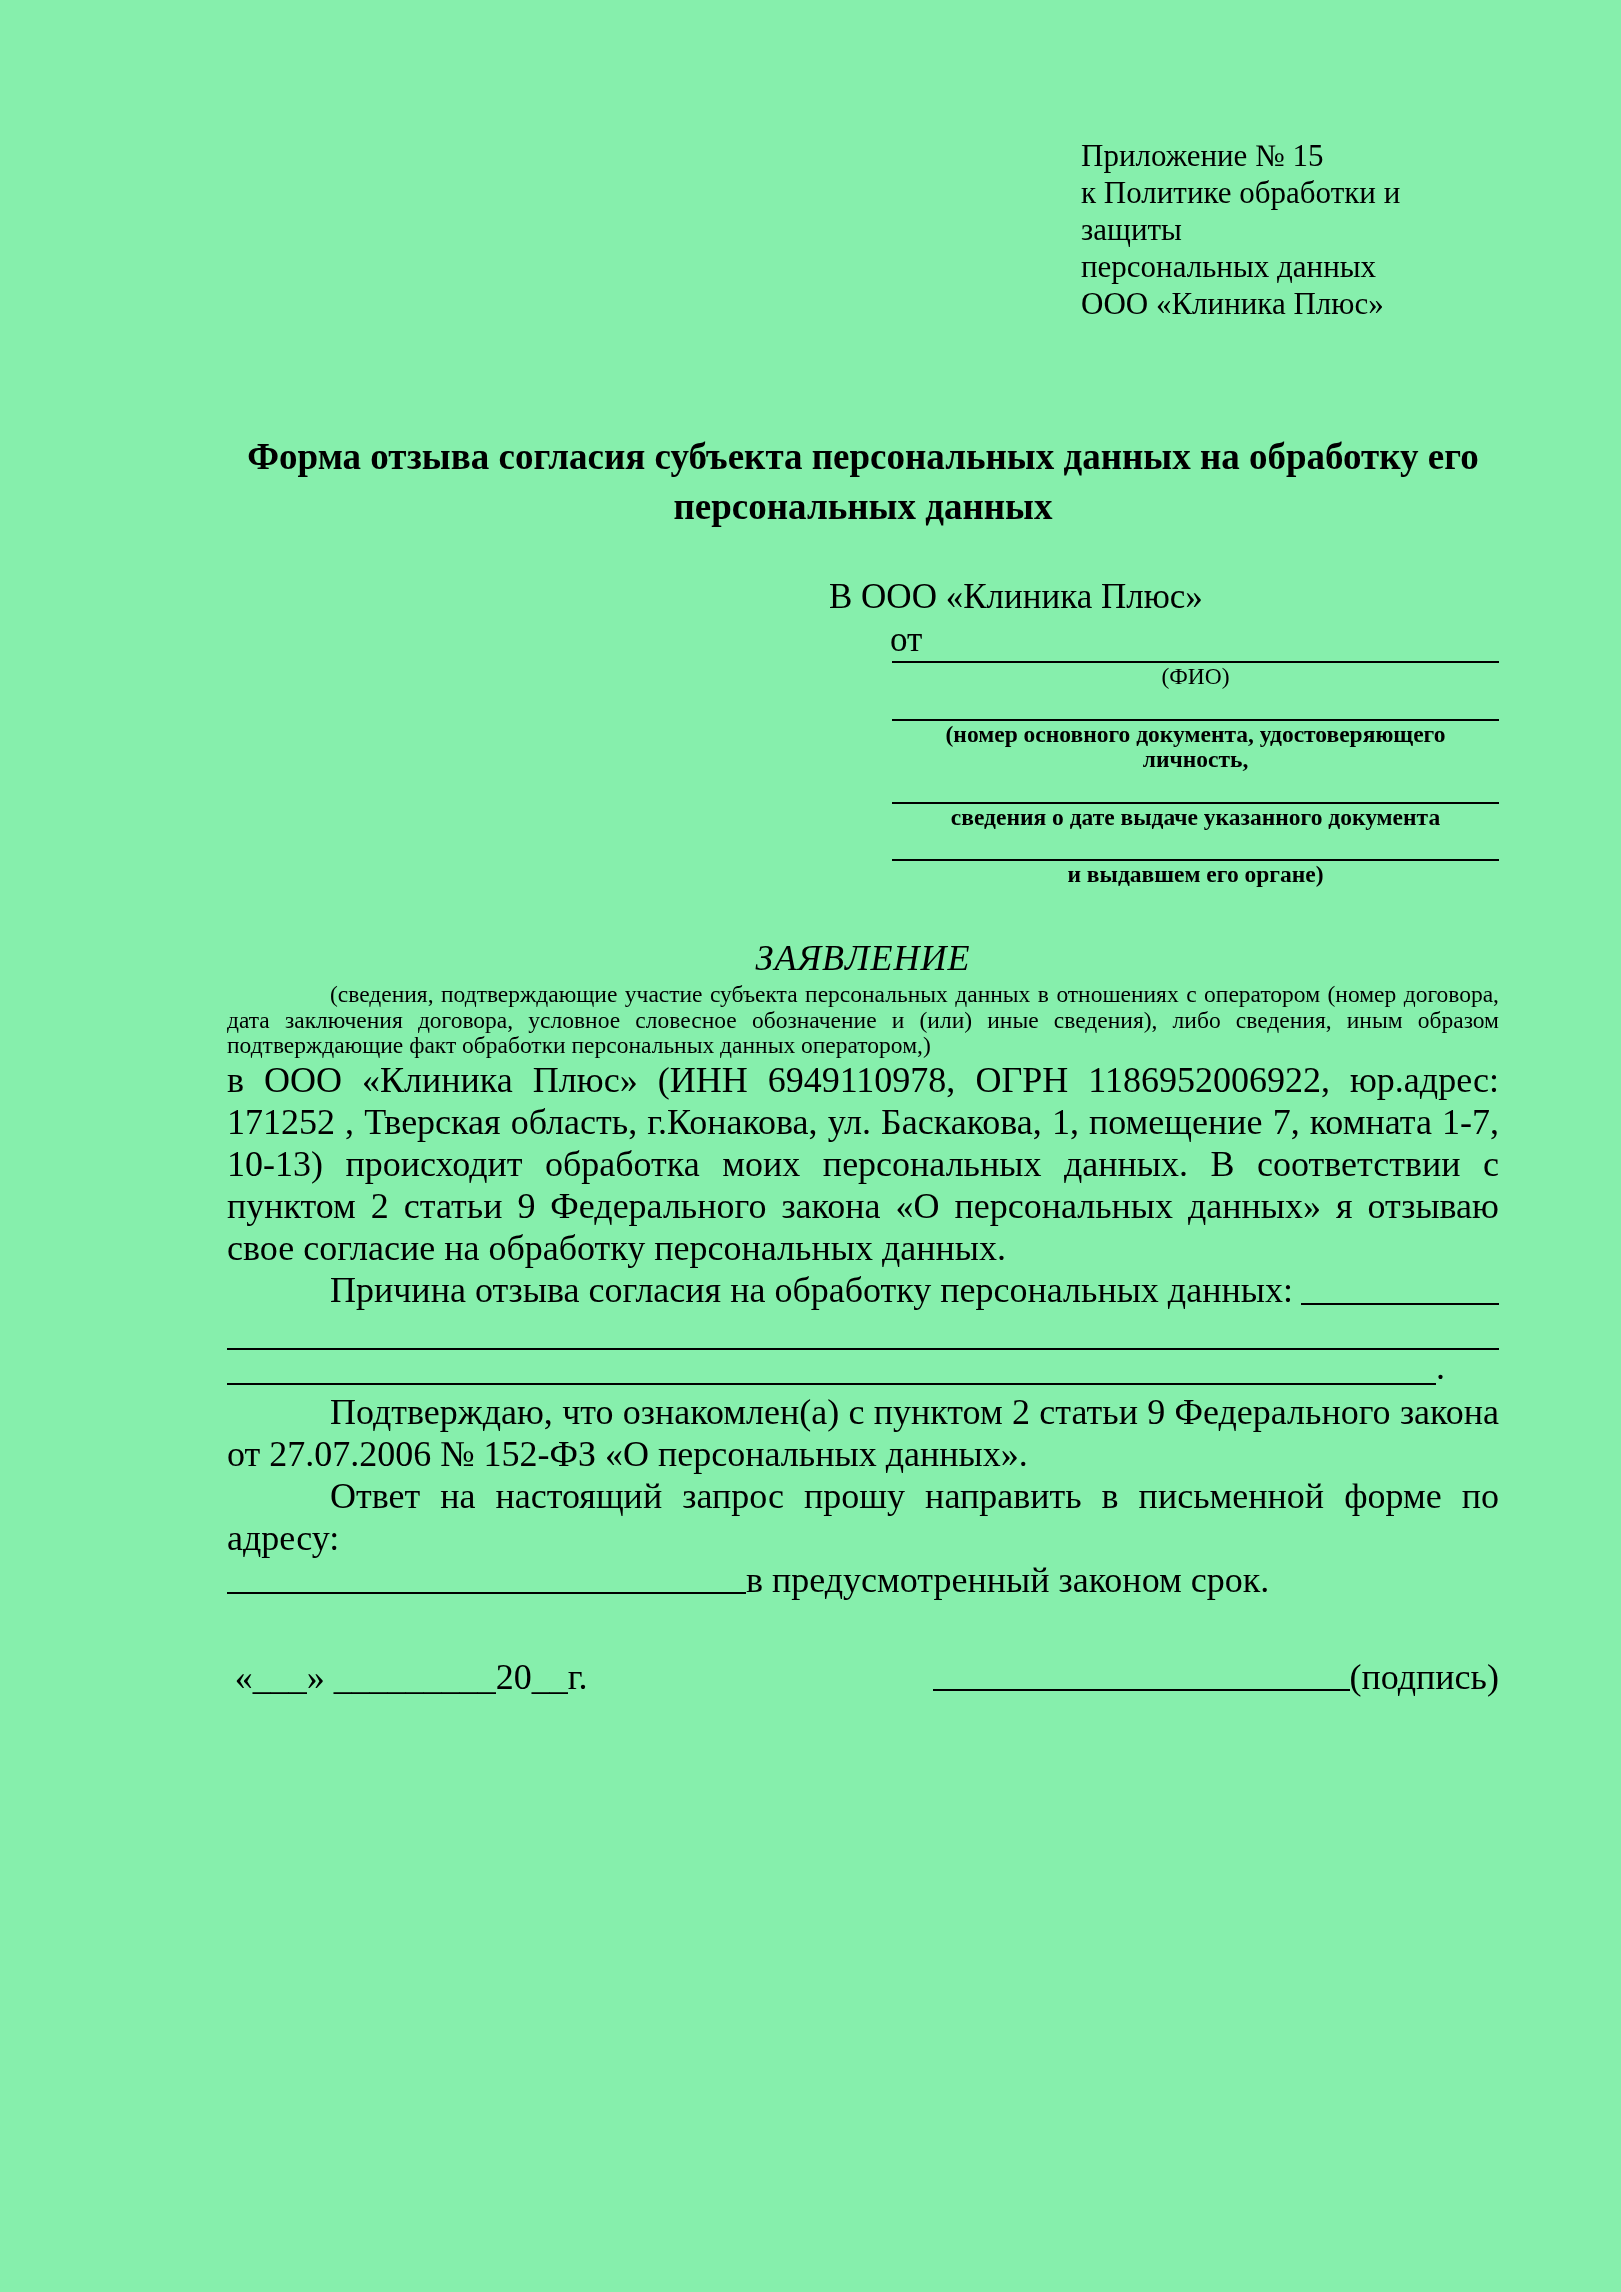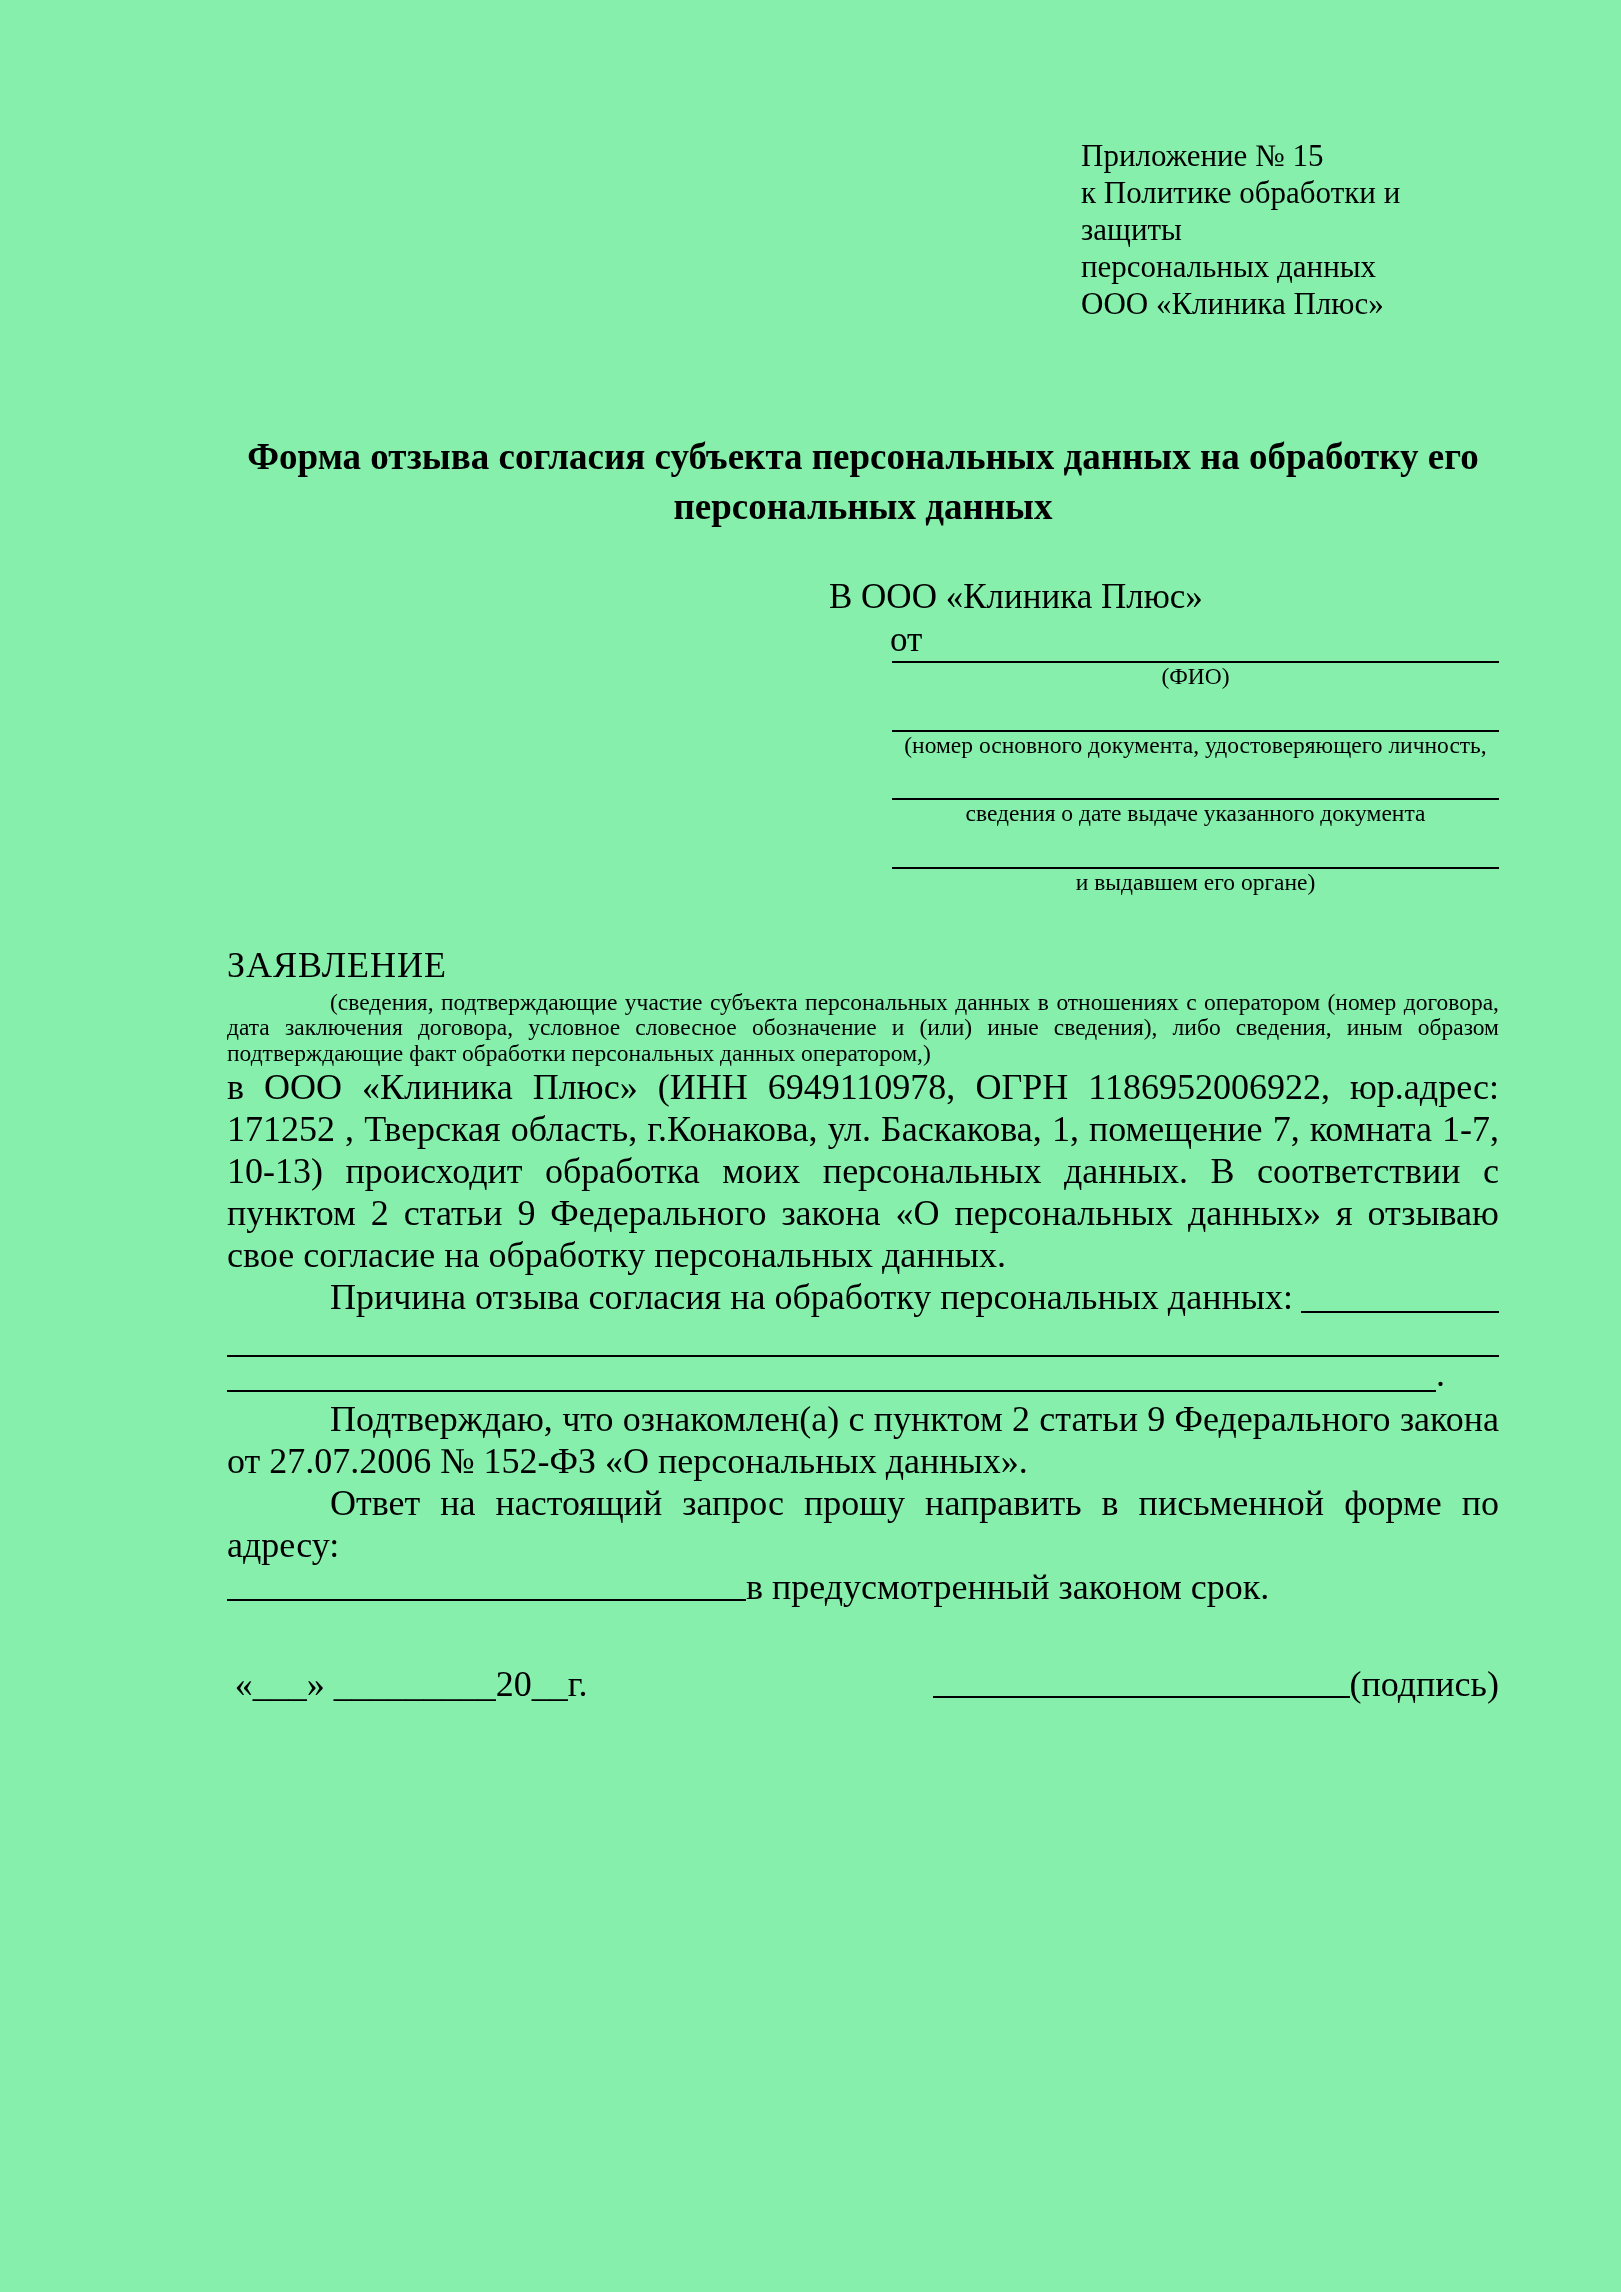--- a/index.html
+++ b/index.html
@@ -34,24 +34,24 @@
   .from-block { margin-top: 43px; margin-left: 602px; width: 670px; font-size: 35px; line-height: 43px; }
   .from-line { margin-left: 61px; }
   .field { margin-left: 63px; }
   .field .rule { border-top: 2px solid #000; height: 0; }
   .field .caption {
     text-align: center;
     font-size: 23.5px;
     line-height: 25.5px;
     padding-top: 1px;
   }
-  .field + .field { margin-top: 40px; }
+  .field + .field { margin-top: 29px; font-weight: bold; }
 
   
-  .statement-heading { margin-top: 49px; letter-spacing: 1px; }
+  .statement-heading { margin-top: 49px; text-align: center; letter-spacing: 1px; font-style: italic; }
   .intro-row { display: flex; padding-left: 103px; margin-top: 7.8px; }
   .intro-row .label { white-space: nowrap; }
   .fill-grow { flex: 1 1 auto; border-bottom: 2.9px solid #000; margin-bottom: 5.9px; }
 
   .footnote {
     font-size: 23.5px;
     line-height: 25.5px;
     text-align: justify;
     text-indent: 103px;
     margin-top: 3.9px;

